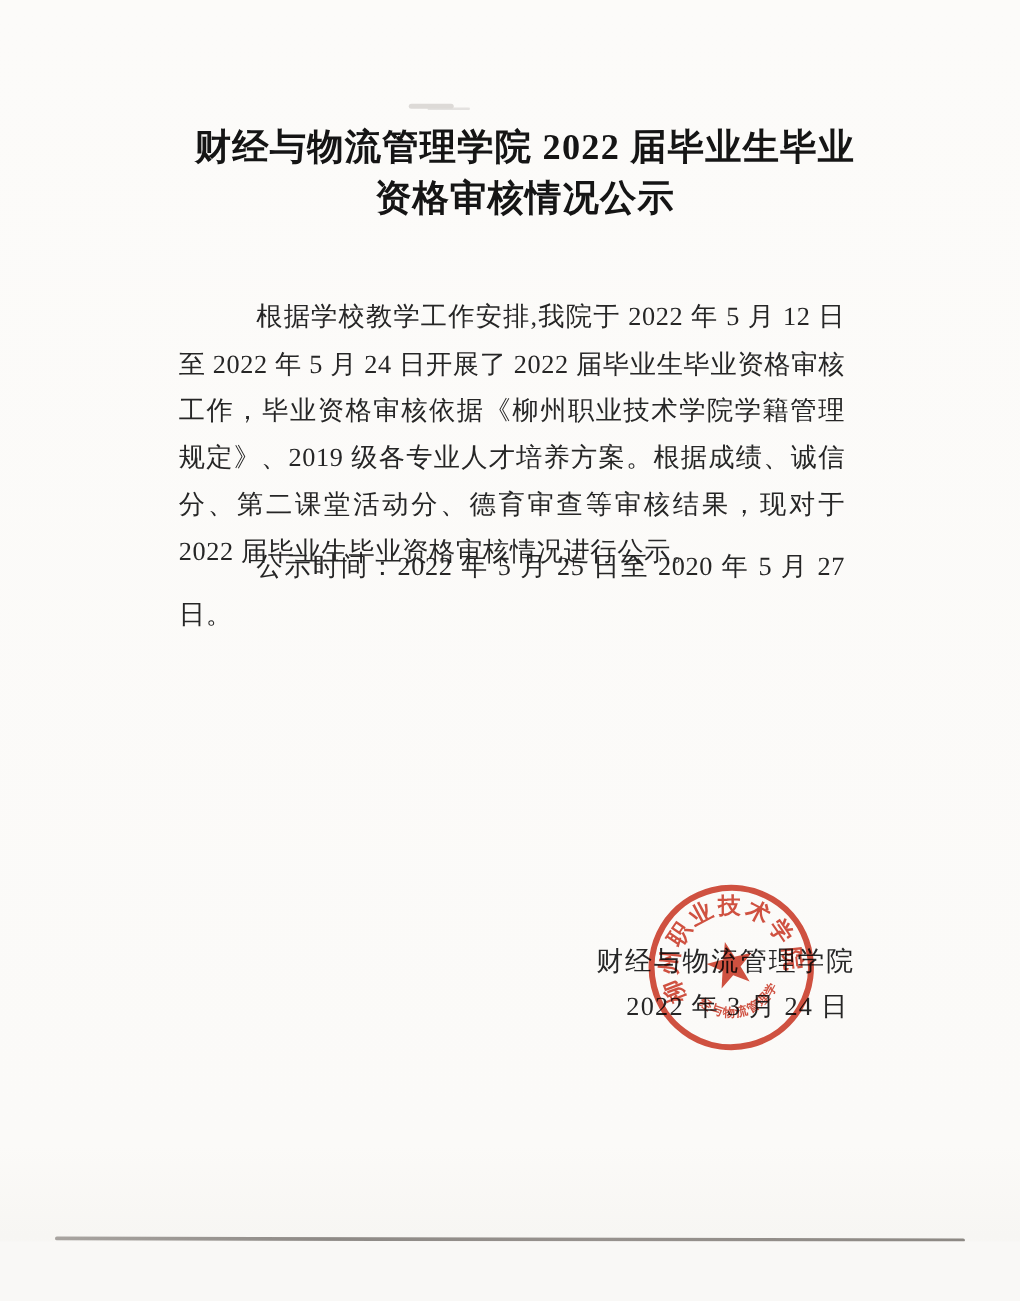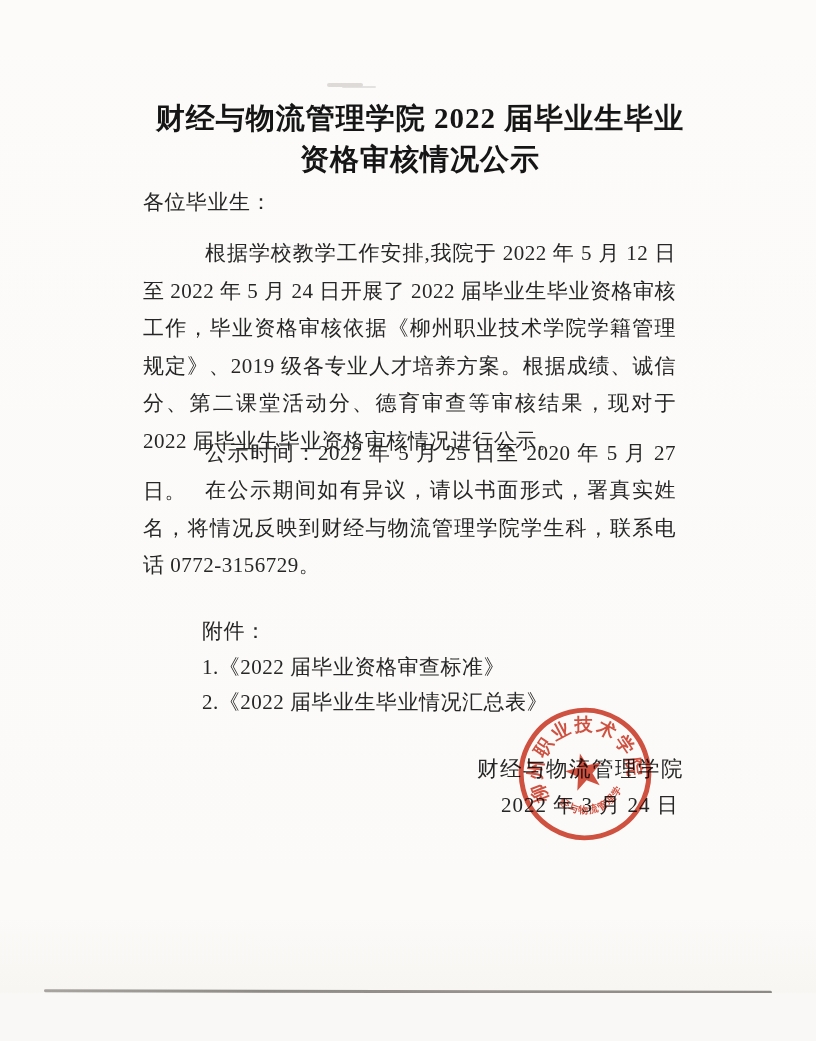--- a/index.html
+++ b/index.html
@@ -114,33 +114,26 @@
 </style>
 </head>
 <body>
 
 <div class="page">
 
   <div class="scan-smudge"></div>
 
   <h1 class="doc-title">财经与物流管理学院 2022 届毕业生毕业资格审核情况公示</h1>
 
-  <p class="body-text salutation">各位毕业生：</p>
 
   <p class="body-text para-1">根据学校教学工作安排,我院于 2022 年 5 月 12 日至 2022 年 5 月 24 日开展了 2022 届毕业生毕业资格审核工作，毕业资格审核依据《柳州职业技术学院学籍管理规定》、2019 级各专业人才培养方案。根据成绩、诚信分、第二课堂活动分、德育审查等审核结果，现对于 2022 届毕业生毕业资格审核情况进行公示。</p>
 
   <p class="body-text para-2">公示时间：2022 年 5 月 25 日至 2020 年 5 月 27 日。</p>
 
-  <p class="body-text para-3">在公示期间如有异议，请以书面形式，署真实姓名，将情况反映到财经与物流管理学院学生科，联系电话 0772-3156729。</p>
 
-  <div class="attachments">
-    <div>附件：</div>
-    <div>1.《2022 届毕业资格审查标准》</div>
-    <div>2.《2022 届毕业生毕业情况汇总表》</div>
-  </div>
 
   <div class="sig-org">财经与物流管理学院</div>
   <div class="sig-date">2022 年 3 月 24 日</div>
 
   <svg class="seal" viewBox="0 0 200 200" aria-hidden="true">
     <defs>
       <path id="arcTop" d="M 41.7,121.2 A 62,62 0 1 1 158.3,121.2" fill="none"></path>
       <path id="arcBottom" d="M 51.5,128 A 56,56 0 0 0 148.5,128" fill="none"></path>
     </defs>
     <circle cx="100" cy="100" r="91" fill="none" stroke-width="7" stroke="#cd3a28"></circle>

